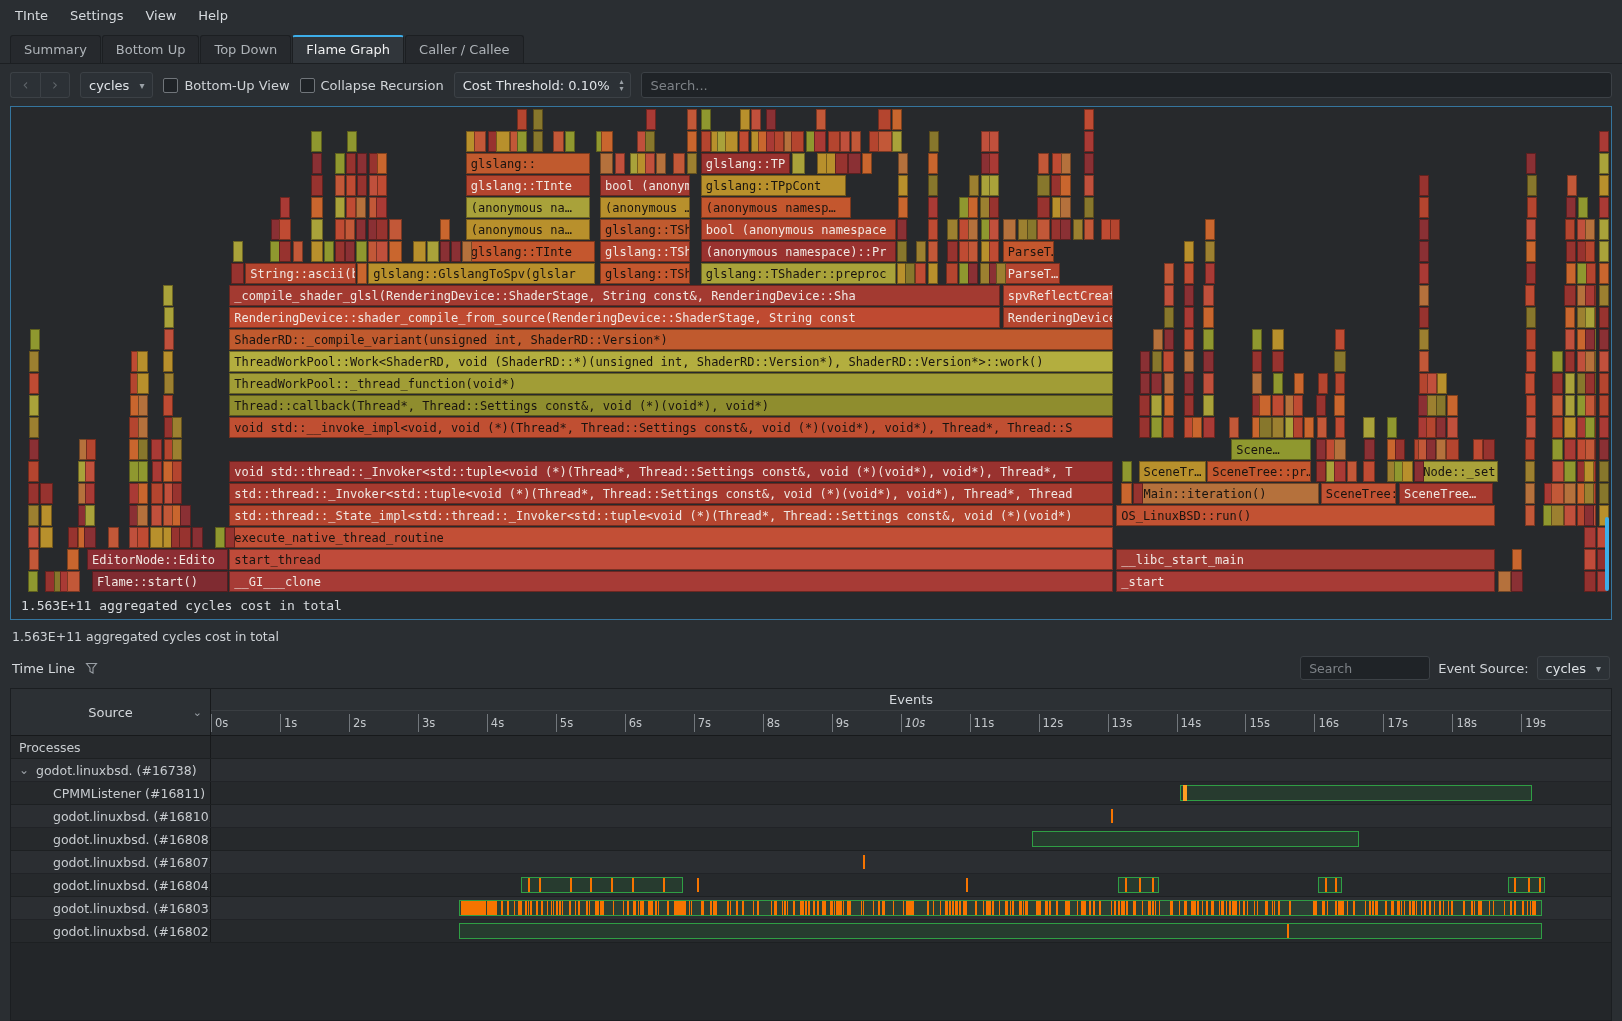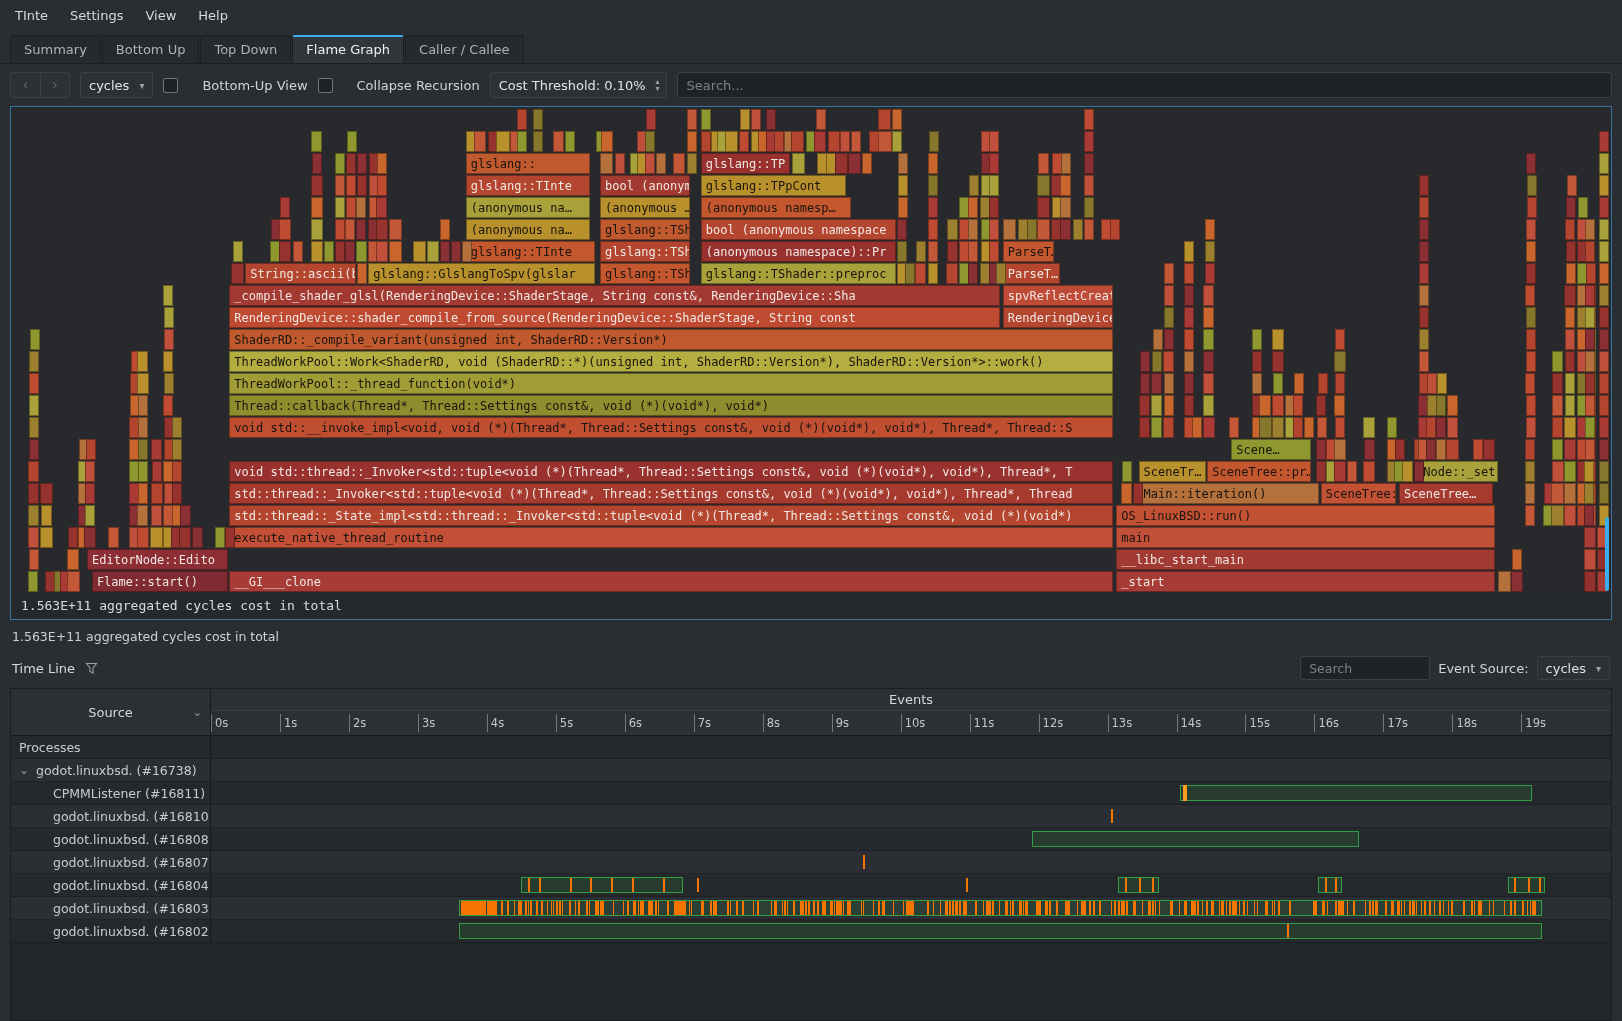--- a/index.html
+++ b/index.html
@@ -20,21 +20,21 @@
   
   .toolbar { display:flex; align-items:center; gap:10px; padding:8px 10px; }
   .btn-group { display:flex; }
   .nav-btn { width:30px; height:26px; background:#2c3136; border:1px solid #3c4146; color:#5f656a;
     display:flex; align-items:center; justify-content:center; font-size:15px; }
   .nav-btn:first-child { border-radius:3px 0 0 3px; border-right:none; }
   .nav-btn:last-child { border-radius:0 3px 3px 0; }
   .combo { display:flex; align-items:center; gap:10px; background:#2c3136; border:1px solid #3c4146;
     border-radius:3px; padding:3px 8px; height:26px; color:#dfe3e7; }
   .combo .arrow { font-size:10px; color:#9aa0a6; }
-  .check { display:flex; align-items:center; gap:24px; color:#cfd3d7; }
+  .check { display:flex; align-items:center; gap:6px; color:#cfd3d7; }
   .checkbox { width:15px; height:15px; background:#1f2327; border:1px solid #70757a; border-radius:2px; }
   .spin { display:flex; align-items:center; background:#2c3136; border:1px solid #3c4146; border-radius:3px;
     height:26px; padding:0 4px 0 8px; gap:8px; color:#dfe3e7; }
   .spin .arrows { display:flex; flex-direction:column; font-size:8px; line-height:7px; color:#9aa0a6; padding:0 2px; }
   .search-input { flex:1; height:26px; background:#1f2327; border:1px solid #3c4146; border-radius:3px;
     color:#d0d4d8; padding:0 9px; font-family:inherit; font-size:13px; outline:none; }
   .search-input::placeholder { color:#7d8287; }
 
   
   .flame-panel { position:relative; margin:0 10px; height:514px; background:#26292c;
@@ -138,25 +138,25 @@
 
   <div class="flame-panel">
     <div class="flame-graph">
         <div class="frame" title="Main::start()" style="left: 5%; width: 8.5%; bottom: 0px; background: rgb(127, 43, 49); color: rgb(240, 231, 226);">Flame::start()</div>
         <div class="frame" title="_start" style="left: 69.1%; width: 23.7%; bottom: 0px; background: rgb(167, 59, 54); color: rgb(240, 231, 226);">_start</div>
         <div class="frame" title="__GI___clone" style="left: 13.6%; width: 55.3%; bottom: 0px; background: rgb(167, 59, 54); color: rgb(240, 231, 226);">__GI___clone</div>
         <div class="frame" style="left: 93%; width: 1.4%; bottom: 0px; background: rgb(192, 106, 47); color: rgb(25, 20, 16);"></div>
         <div class="frame" style="left: 98.4%; width: 0.7%; bottom: 0px; background: rgb(147, 49, 47); color: rgb(240, 231, 226);"></div>
         <div class="frame" style="left: 99.2%; width: 0.5%; bottom: 0px; background: rgb(167, 59, 54); color: rgb(240, 231, 226);"></div>
         <div class="frame" title="EditorNode::Edito" style="left: 4.7%; width: 8.8%; bottom: 22px; background: rgb(140, 46, 52); color: rgb(240, 231, 226);">EditorNode::Edito</div>
+        <div class="frame" title="start_thread" style="left: 13.6%; width: 55.3%; bottom: 22px; background: rgb(191, 75, 58); color: rgb(25, 20, 16);">start_thread</div>
         <div class="frame" title="__libc_start_main" style="left: 69.1%; width: 23.7%; bottom: 22px; background: rgb(160, 58, 51); color: rgb(240, 231, 226);">__libc_start_main</div>
         <div class="frame" style="left: 98.4%; width: 0.7%; bottom: 22px; background: rgb(191, 75, 58); color: rgb(25, 20, 16);"></div>
         <div class="frame" style="left: 99.2%; width: 0.5%; bottom: 22px; background: rgb(147, 49, 47); color: rgb(240, 231, 226);"></div>
         <div class="frame" title="execute_native_thread_routine" style="left: 13.6%; width: 55.3%; bottom: 44px; background: rgb(194, 79, 54); color: rgb(25, 20, 16);">execute_native_thread_routine</div>
-        <div class="frame" title="main" style="left: 69.1%; width: 23.7%; bottom: 44px; background: rgb(192, 80, 56); color: rgb(25, 20, 16);">main</div>
         <div class="frame" style="left: 98.4%; width: 0.7%; bottom: 44px; background: rgb(167, 59, 54); color: rgb(240, 231, 226);"></div>
         <div class="frame" style="left: 99.2%; width: 0.5%; bottom: 44px; background: rgb(191, 75, 58); color: rgb(25, 20, 16);"></div>
         <div class="frame" title="std::thread::_State_impl&lt;std::thread::_Invoker&lt;std::tuple&lt;void (*)(Thread*, Thread::Settings const&amp;, void (*)(void*)" style="left: 13.6%; width: 55.3%; bottom: 66px; background: rgb(180, 69, 47); color: rgb(240, 231, 226);">std::thread::_State_impl&lt;std::thread::_Invoker&lt;std::tuple&lt;void (*)(Thread*, Thread::Settings const&amp;, void (*)(void*)</div>
         <div class="frame" title="OS_LinuxBSD::run()" style="left: 69.1%; width: 23.7%; bottom: 66px; background: rgb(194, 82, 51); color: rgb(25, 20, 16);">OS_LinuxBSD::run()</div>
         <div class="frame" style="left: 98.4%; width: 0.7%; bottom: 66px; background: rgb(192, 80, 56); color: rgb(25, 20, 16);"></div>
         <div class="frame" title="std::thread::_Invoker&lt;std::tuple&lt;void (*)(Thread*, Thread::Settings const&amp;, void (*)(void*), void*), Thread*, Thread" style="left: 13.6%; width: 55.3%; bottom: 88px; background: rgb(166, 58, 47); color: rgb(240, 231, 226);">std::thread::_Invoker&lt;std::tuple&lt;void (*)(Thread*, Thread::Settings const&amp;, void (*)(void*), void*), Thread*, Thread</div>
         <div class="frame" title="Main::iteration()" style="left: 70.5%; width: 11.3%; bottom: 88px; background: rgb(181, 113, 60); color: rgb(25, 20, 16);">Main::iteration()</div>
         <div class="frame" title="SceneTree:" style="left: 81.9%; width: 4.7%; bottom: 88px; background: rgb(194, 82, 51); color: rgb(25, 20, 16);">SceneTree:</div>
         <div class="frame" title="SceneTree…" style="left: 86.8%; width: 5.9%; bottom: 88px; background: rgb(166, 58, 47); color: rgb(240, 231, 226);">SceneTree…</div>
         <div class="frame" style="left: 98.4%; width: 0.7%; bottom: 88px; background: rgb(180, 69, 47); color: rgb(240, 231, 226);"></div>
@@ -695,21 +695,21 @@
             <div class="axis-tick" style="left: 0%;">0s</div>
             <div class="axis-tick" style="left: 4.92611%;">1s</div>
             <div class="axis-tick" style="left: 9.85222%;">2s</div>
             <div class="axis-tick" style="left: 14.7783%;">3s</div>
             <div class="axis-tick" style="left: 19.7044%;">4s</div>
             <div class="axis-tick" style="left: 24.6305%;">5s</div>
             <div class="axis-tick" style="left: 29.5567%;">6s</div>
             <div class="axis-tick" style="left: 34.4828%;">7s</div>
             <div class="axis-tick" style="left: 39.4089%;">8s</div>
             <div class="axis-tick" style="left: 44.335%;">9s</div>
-            <div class="axis-tick" style="left: 49.2611%;">10s</div>
+            <div class="axis-tick" style="left: 49.2611%; font-style: italic;">10s</div>
             <div class="axis-tick" style="left: 54.1872%;">11s</div>
             <div class="axis-tick" style="left: 59.1133%;">12s</div>
             <div class="axis-tick" style="left: 64.0394%;">13s</div>
             <div class="axis-tick" style="left: 68.9655%;">14s</div>
             <div class="axis-tick" style="left: 73.8916%;">15s</div>
             <div class="axis-tick" style="left: 78.8177%;">16s</div>
             <div class="axis-tick" style="left: 83.7438%;">17s</div>
             <div class="axis-tick" style="left: 88.67%;">18s</div>
             <div class="axis-tick" style="left: 93.5961%;">19s</div>
           </div>

